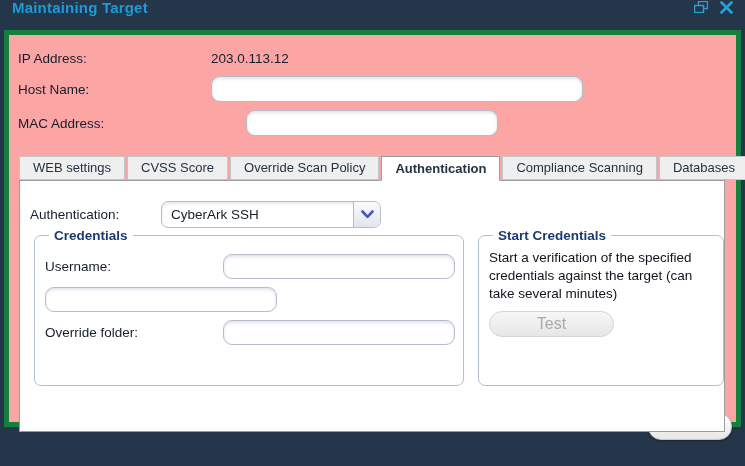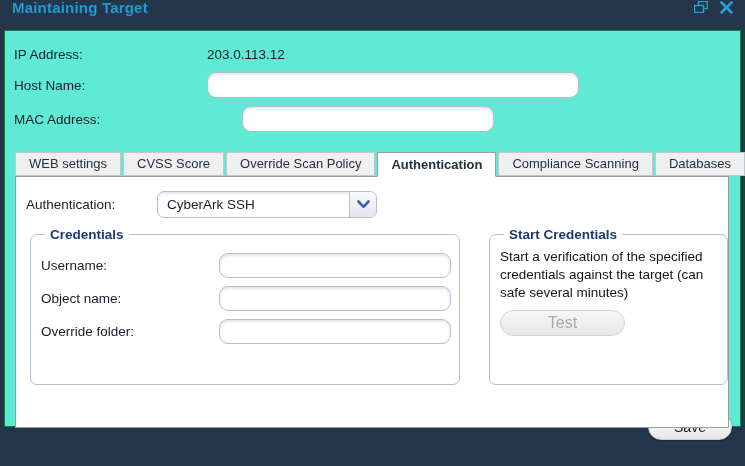--- a/index.html
+++ b/index.html
@@ -21,22 +21,22 @@
   }
   .titlebar .title {
     color:#1f9ad6; font-weight:bold; font-size:15px; letter-spacing:0.2px;
   }
   .titlebar-icons { display:flex; align-items:center; gap:12px; }
   .tb-icon { display:flex; align-items:center; justify-content:center; cursor:pointer; }
 
   
   .content {
     position:absolute; top:30px; left:4px; right:4px; bottom:39px;
-    background:#5eead4;
-    border:1px solid #15803d;
+    background:#fca5a5;
+    border:5px solid #15803d;
   }
 
   .hrow { display:flex; align-items:center; margin-left:9px; }
   .hrow .hlabel { width:193px; font-size:13.5px; color:#161e2a; }
   .hrow-ip  { margin-top:12px; height:22px; }
   .hrow-host{ margin-top:6px;  height:28px; }
   .hrow-mac { margin-top:6px;  height:28px;gap:35px; }
   .static-value { font-size:13.5px; color:#161e2a; }
 
   .text-input {
@@ -81,42 +81,42 @@
 
   .panel {
     margin:0 11px 0 10px;
     border:1px solid #9a9ea3;
     background:#ffffff;
     height:252px;
     position:relative; z-index:1;
   }
 
   
-  .auth-row { display:flex; align-items:center; margin:14px 0 0 10px; }
+  .auth-row { display:flex; align-items:center; margin:20px 0 0 10px; }
   .auth-row .hlabel { width:131px; font-size:13.5px; color:#161e2a; }
   .dropdown {
     width:220px; height:27px;
     border:1px solid #b6bccb;
     border-radius:7px;
     background:#fff;
     box-shadow: inset 0 2px 3px rgba(168,178,198,0.3);
     display:flex; align-items:center;
     overflow:hidden;
     cursor:pointer;
   }
   .dd-text { flex:1; padding-left:9px; font-size:13.5px; color:#161e2a; }
   .dd-arrow {
     width:27px; height:100%;
     border-left:1px solid #b6bccb;
     background:linear-gradient(#fafbfd,#e1e5ee);
     display:flex; align-items:center; justify-content:center;
   }
 
   
-  .fieldset-row { display:flex; align-items:flex-end; gap:29px; margin:9px 0 0 14px; }
+  .fieldset-row { display:flex; align-items:flex-end; gap:14px; margin:0 0 0 14px; }
   fieldset {
     border:1px solid #b4bed3;
     border-radius:7px;
     margin:0; padding:4px 8px 10px 8px;
     background:#fff;
   }
   legend {
     color:#1c3a6e; font-weight:bold; font-size:13.5px;
     padding:0 5px; margin-left:6px;
   }
@@ -223,32 +223,31 @@
       <div class="fieldset-row">
 
         <fieldset class="fs-credentials">
           <legend>Credentials</legend>
 
           <div class="cred-row">
             <span class="hlabel">Username:</span>
             <input class="text-input cred-input" type="text" value="" style="">
           </div>
           <div class="cred-row">
-            <span class="hlabel">Object name:</span>
             <input class="text-input cred-input" type="text" value="" style="">
           </div>
           <div class="cred-row">
             <span class="hlabel">Override folder:</span>
             <input class="text-input cred-input" type="text" value="" style="">
           </div>
         </fieldset>
 
         <fieldset class="fs-test">
           <legend>Start Credentials</legend>
-          <div class="test-desc">Start a verification of the specified credentials against the target (can safe several minutes)</div>
+          <div class="test-desc">Start a verification of the specified credentials against the target (can take several minutes)</div>
           <button class="test-btn" disabled="">Test</button>
         </fieldset>
 
       </div>
     </div>
   </div>
 
   <div class="footer">
     <button class="save-btn">Save</button>
   </div>

